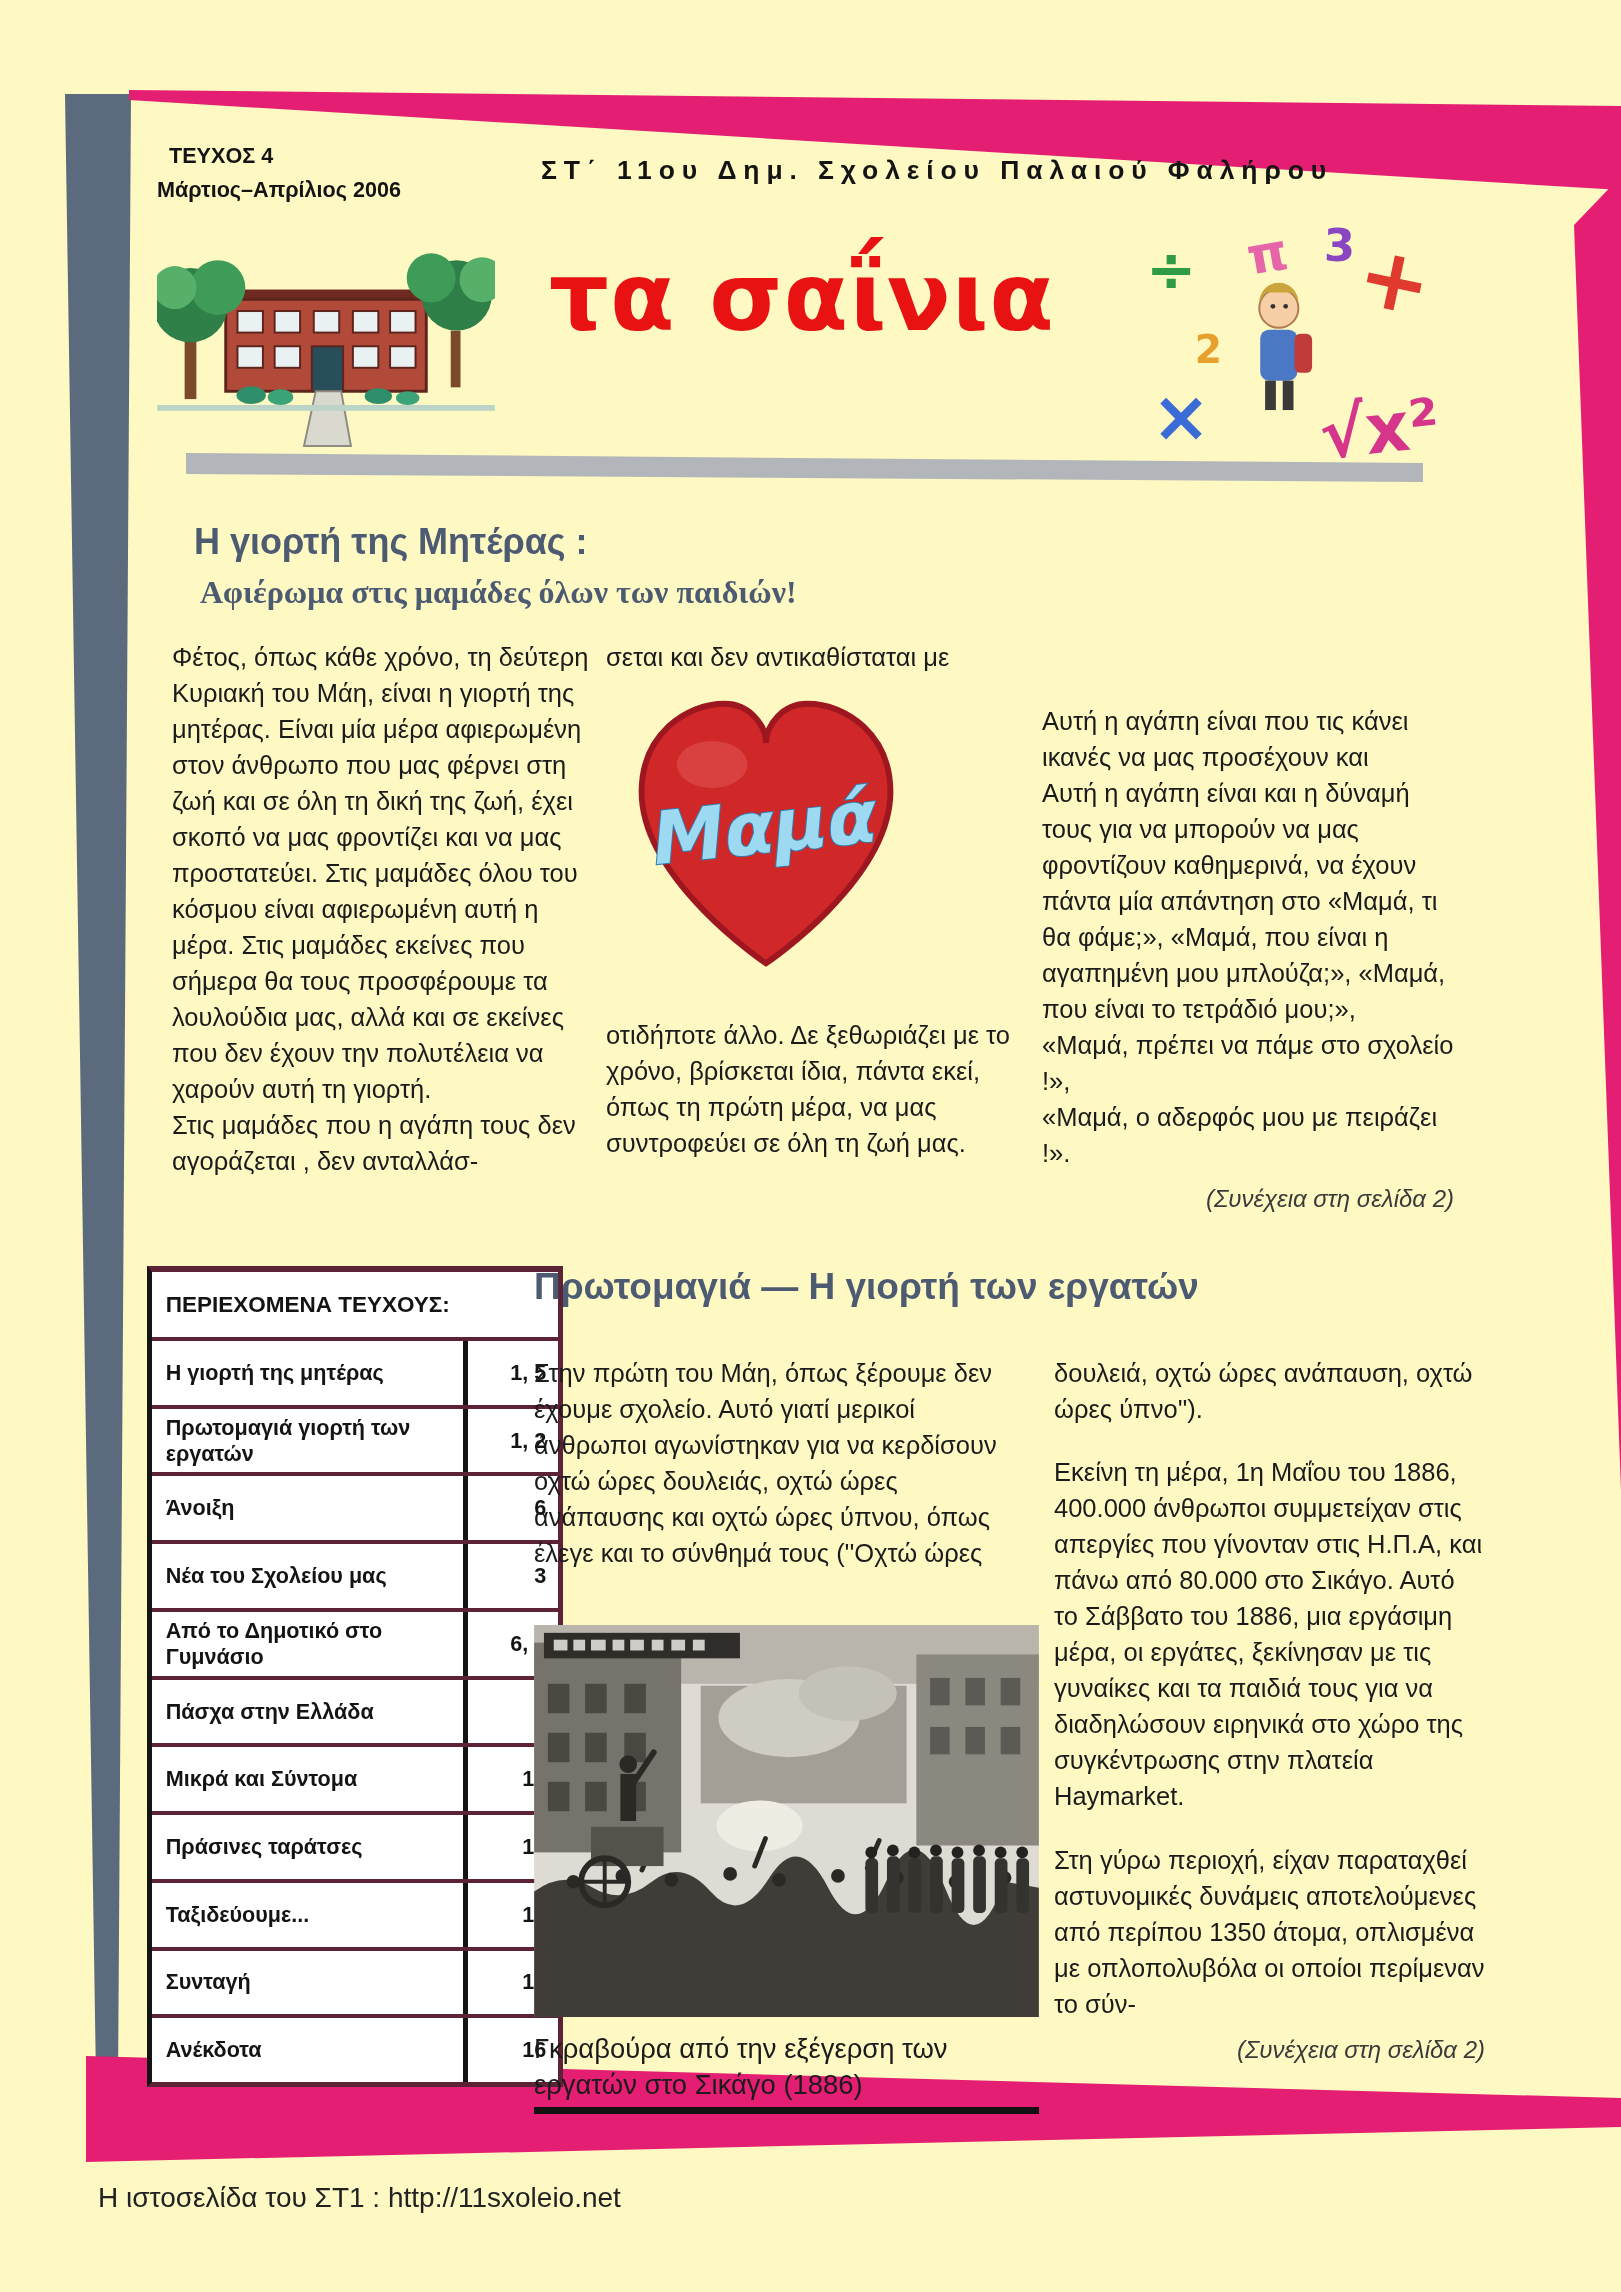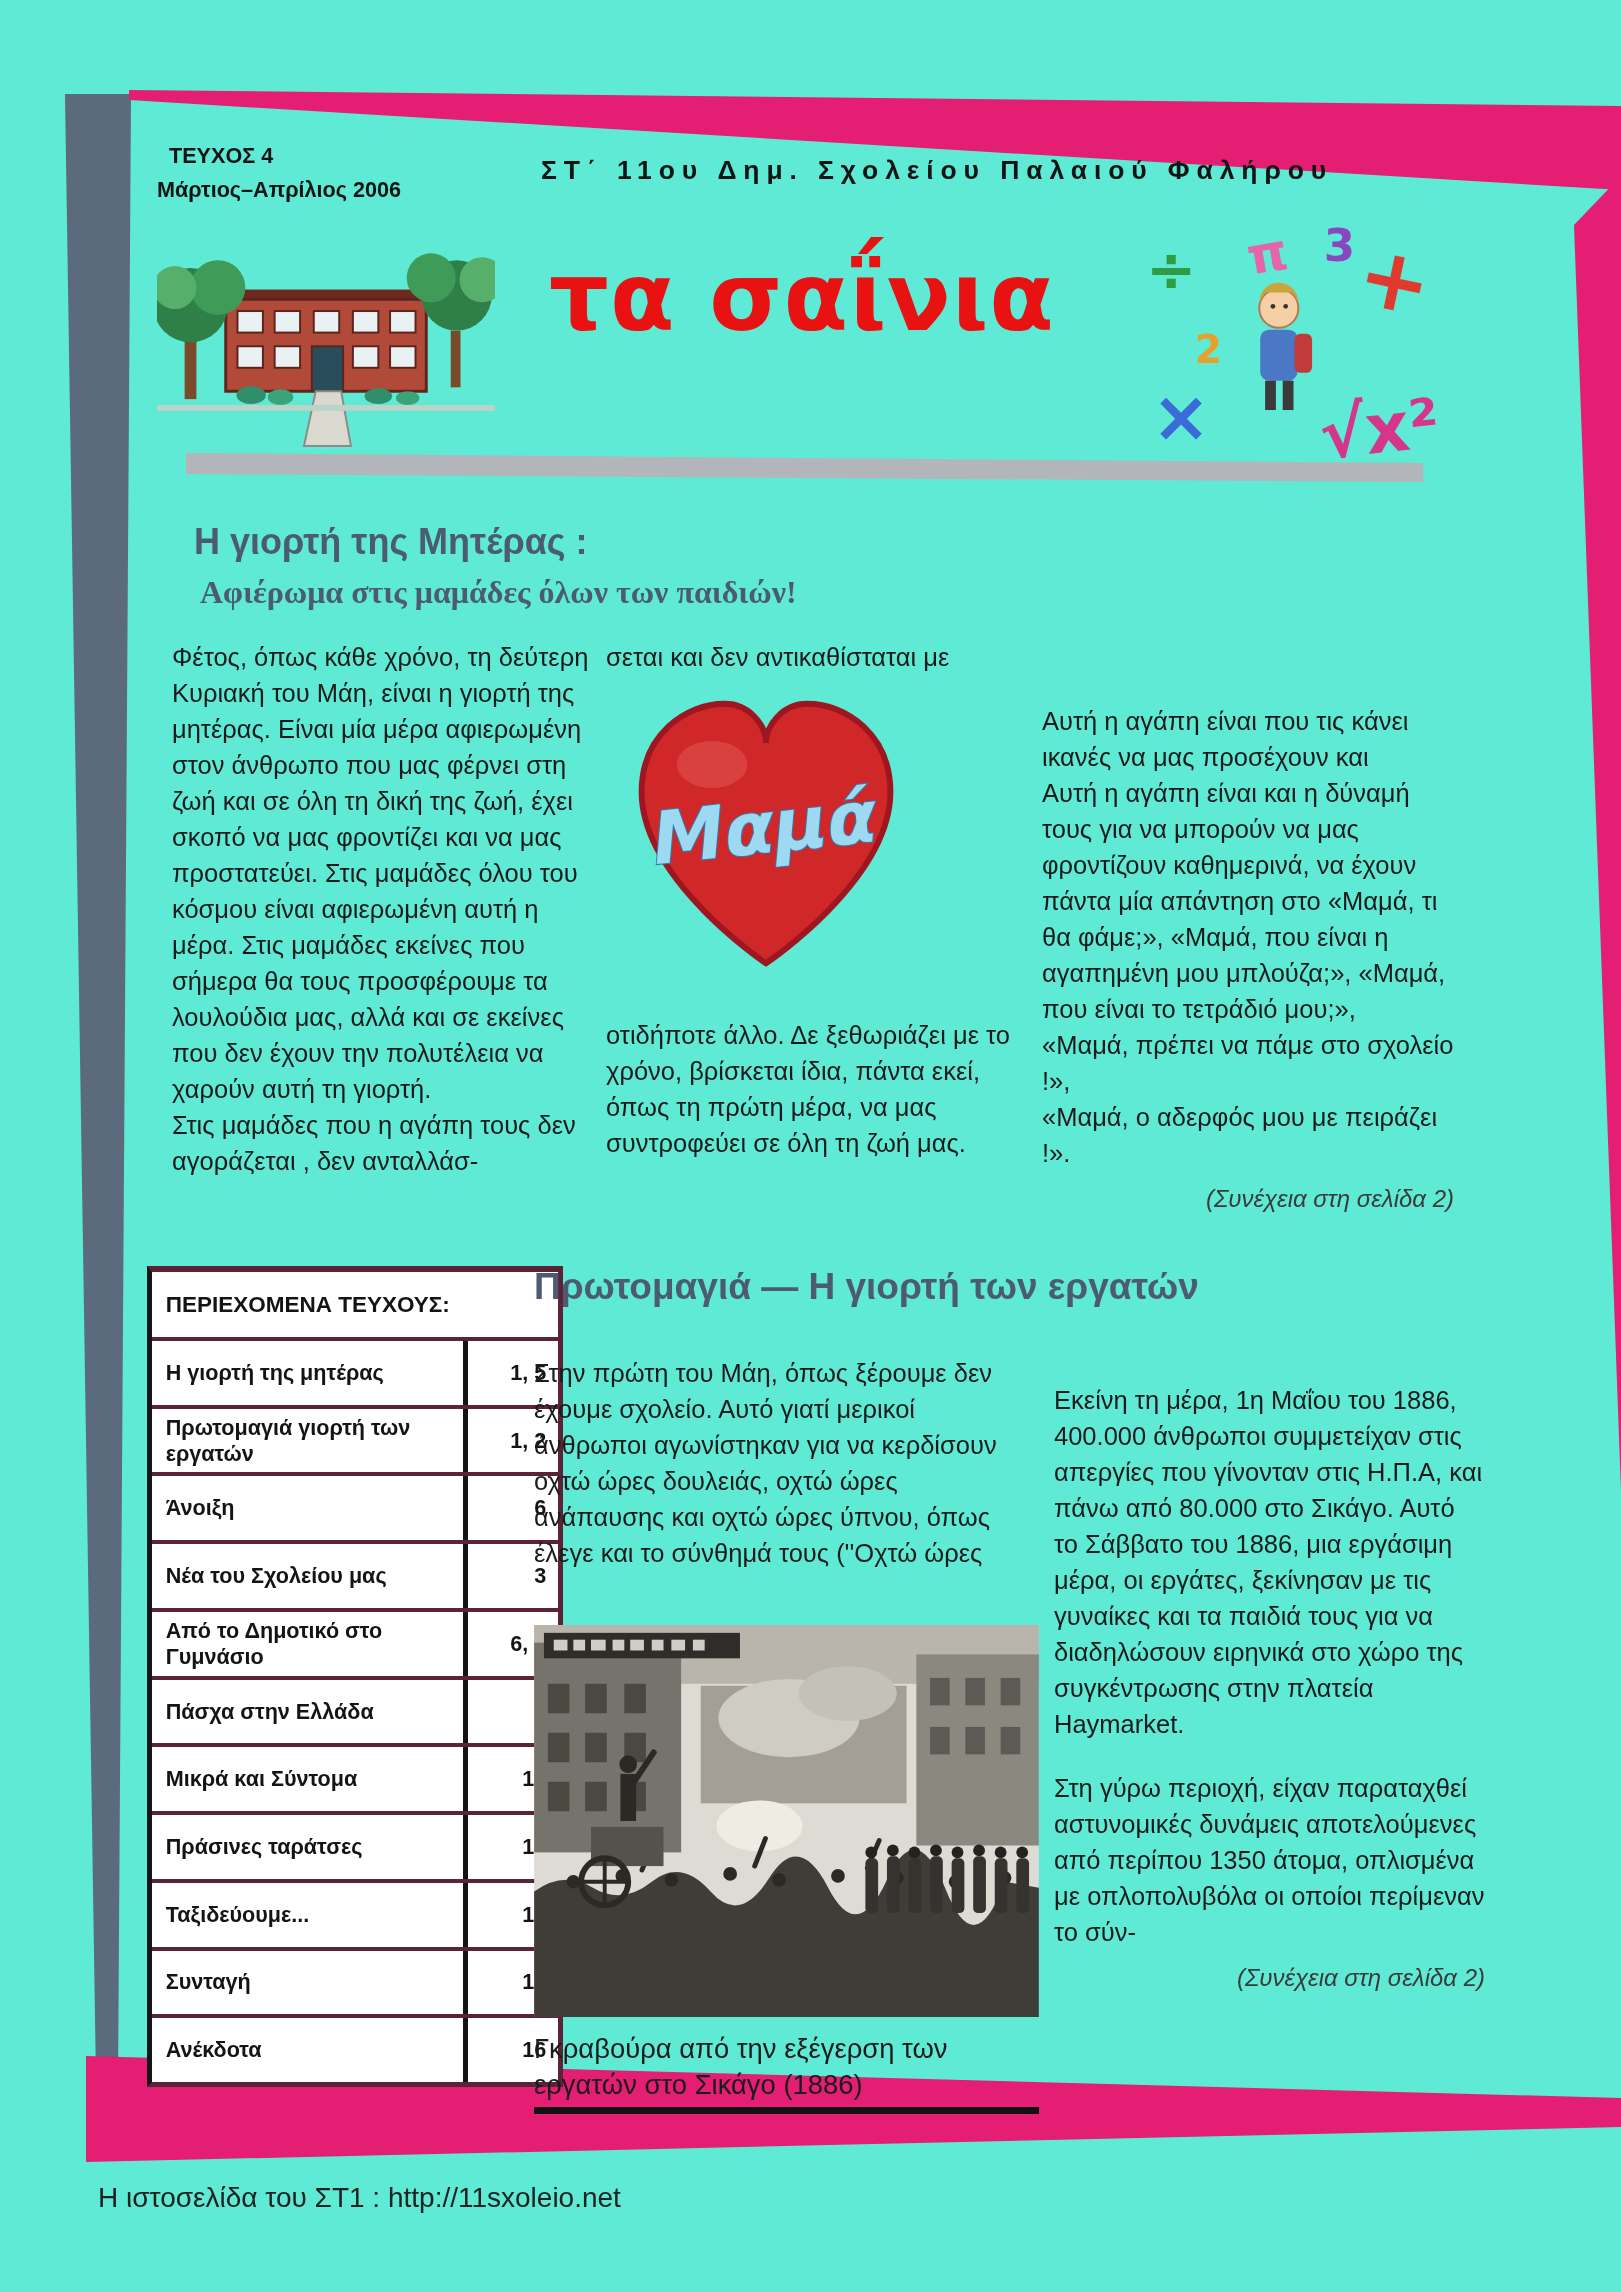--- a/index.html
+++ b/index.html
@@ -1,16 +1,16 @@
 <!DOCTYPE html>
 <html><head>
 <meta charset="utf-8">
 <style>
   html,body{margin:0;padding:0;background:#ffffff;}
-  #page{position:relative;width:1621px;height:2293px;background:#5eead4;overflow:hidden;
+  #page{position:relative;width:1621px;height:2293px;background:#fef9c3;overflow:hidden;
         font-family:"Liberation Sans",sans-serif;color:#1b1b1b;}
   .abs{position:absolute;}
   .overlay{position:absolute;inset:0;}
   
   .bar-left{background:#5b6a7c;clip-path:polygon(65px 94px,131px 94px,118px 2086px,96px 2080px);}
   .band-top{background:#e41e72;clip-path:polygon(129px 90px,1621px 106px,1621px 190px,129px 100px);}
   .wedge-right{background:#e41e72;clip-path:polygon(1621px 176px,1621px 1490px,1574px 225px);}
   .band-bottom{background:#e41e72;clip-path:polygon(86px 2056px,1621px 2098px,1621px 2127px,86px 2162px);}
   .divider-bar{background:#b2b6bb;clip-path:polygon(186px 453px,1423px 463px,1423px 482px,186px 474px);}
   
@@ -266,20 +266,21 @@
         <circle cx="476" cy="232" r="6"></circle>
           <circle cx="498" cy="232" r="6"></circle>
       </g>
     </g>
   </svg>
 
   <div class="abs caption" style="left:534px;top:2031px;width:490px;">Γκραβούρα από την εξέγερση των εργατών στο Σικάγο (1886)</div>
   <div class="abs" style="left:534px;top:2107px;width:505px;height:6.9px;background:#111;"></div>
 
   <div class="abs" style="left:1054px;top:1355px;width:431px;">
+    <div class="body-txt">δουλειά, οχτώ ώρες ανάπαυση, οχτώ ώρες ύπνο'').</div>
     <div class="body-txt p-gap">Εκείνη τη μέρα, 1η Μαΐου του 1886, 400.000 άνθρωποι συμμετείχαν στις απεργίες που γίνονταν στις Η.Π.Α, και πάνω από 80.000 στο Σικάγο. Αυτό το Σάββατο του 1886, μια εργάσιμη μέρα, οι εργάτες, ξεκίνησαν με τις γυναίκες και τα παιδιά τους για να διαδηλώσουν ειρηνικά στο χώρο της συγκέντρωσης στην πλατεία Haymarket.</div>
     <div class="body-txt p-gap">Στη γύρω περιοχή, είχαν παραταχθεί αστυνομικές δυνάμεις αποτελούμενες από περίπου 1350 άτομα, οπλισμένα με οπλοπολυβόλα οι οποίοι περίμεναν το σύν-</div>
     <div class="note">(Συνέχεια στη σελίδα 2)</div>
   </div>
 
   <div class="abs footer-txt" style="left:98px;top:2182px;">Η ιστοσελίδα του ΣΤ1 : http://11sxoleio.net</div>
 
 </div>
 
 

